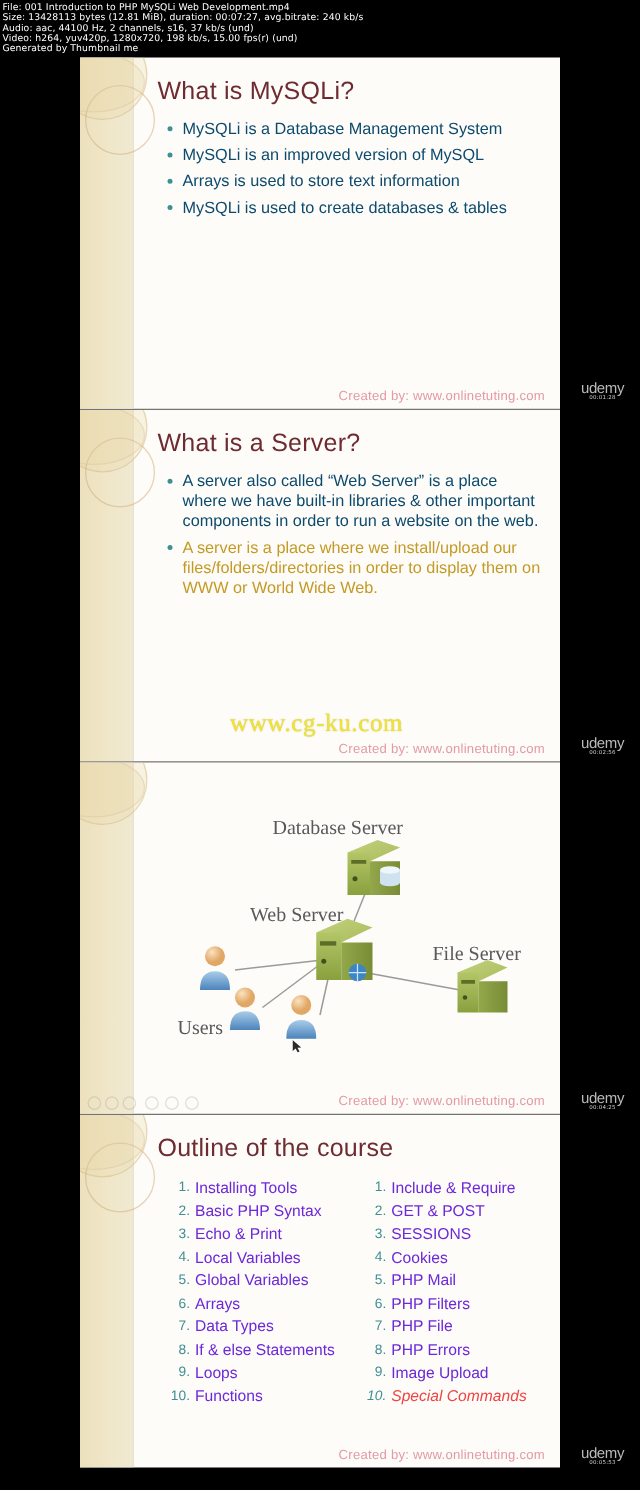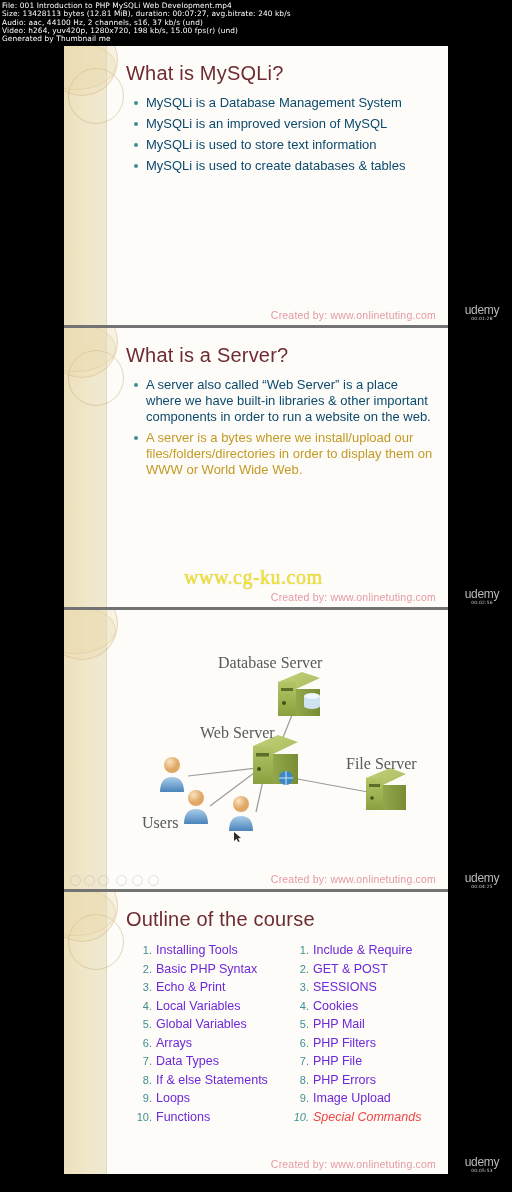--- a/index.html
+++ b/index.html
@@ -20,21 +20,21 @@
     font-weight:normal;
     font-size:7.4px;line-height:8.3px;
     color:#ffffff;white-space:nowrap;letter-spacing:0.1px;
   }
 
   
   #slides{position:absolute;left:64px;top:46px;width:384px;z-index:10;}
   .slide{
     position:relative;width:384px;height:282px;
     background:#fdfcf8;overflow:hidden;
-    border-bottom:3px solid #737373;
+    border-bottom:1px solid #737373;
     box-sizing:border-box;
   }
   .slide:last-child{border-bottom:none;}
   .sidebar-band{
     position:absolute;left:0;top:0;width:42px;height:100%;
     background:linear-gradient(to right,#ece0bd 0%,#f0e7c9 55%,#efe9d2 100%);
     border-right:1px solid #e3d9bb;
   }
   .deco-circle{
     position:absolute;border:1.5px solid rgba(210,180,130,.45);
@@ -140,38 +140,38 @@
     <div class="sidebar-band">
       <div class="deco-circle d1"></div>
       <div class="deco-circle d2"></div>
       <div class="deco-circle d3"></div>
     </div>
     <div class="slide-body">
       <div class="slide-title">What is MySQLi?</div>
       <ul class="bullets">
         <li>MySQLi is a Database Management System</li>
         <li>MySQLi is an improved version of MySQL</li>
-        <li>MySQLi is used to store text information</li>
+        <li>Arrays is used to store text information</li>
         <li>MySQLi is used to create databases &amp; tables</li>
       </ul>
     </div>
     <div class="credit">Created by: www.onlinetuting.com</div>
   </div>
 
   <div class="slide">
     <div class="sidebar-band">
       <div class="deco-circle d1"></div>
       <div class="deco-circle d2"></div>
       <div class="deco-circle d3"></div>
     </div>
     <div class="slide-body">
       <div class="slide-title">What is a Server?</div>
       <ul class="bullets">
         <li>A server also called “Web Server” is a place where we have built-in libraries &amp; other important components in order to run a website on the web.</li>
-        <li class="gold">A server is a bytes where we install/upload our files/folders/directories in order to display them on WWW or World Wide Web.</li>
+        <li class="gold">A server is a place where we install/upload our files/folders/directories in order to display them on WWW or World Wide Web.</li>
       </ul>
     </div>
     <div class="watermark-cgku">www.cg-ku.com</div>
     <div class="credit">Created by: www.onlinetuting.com</div>
   </div>
 
   <div class="slide">
     <div class="sidebar-band">
       <div class="deco-circle d1"></div>
       <div class="deco-circle d3"></div>

